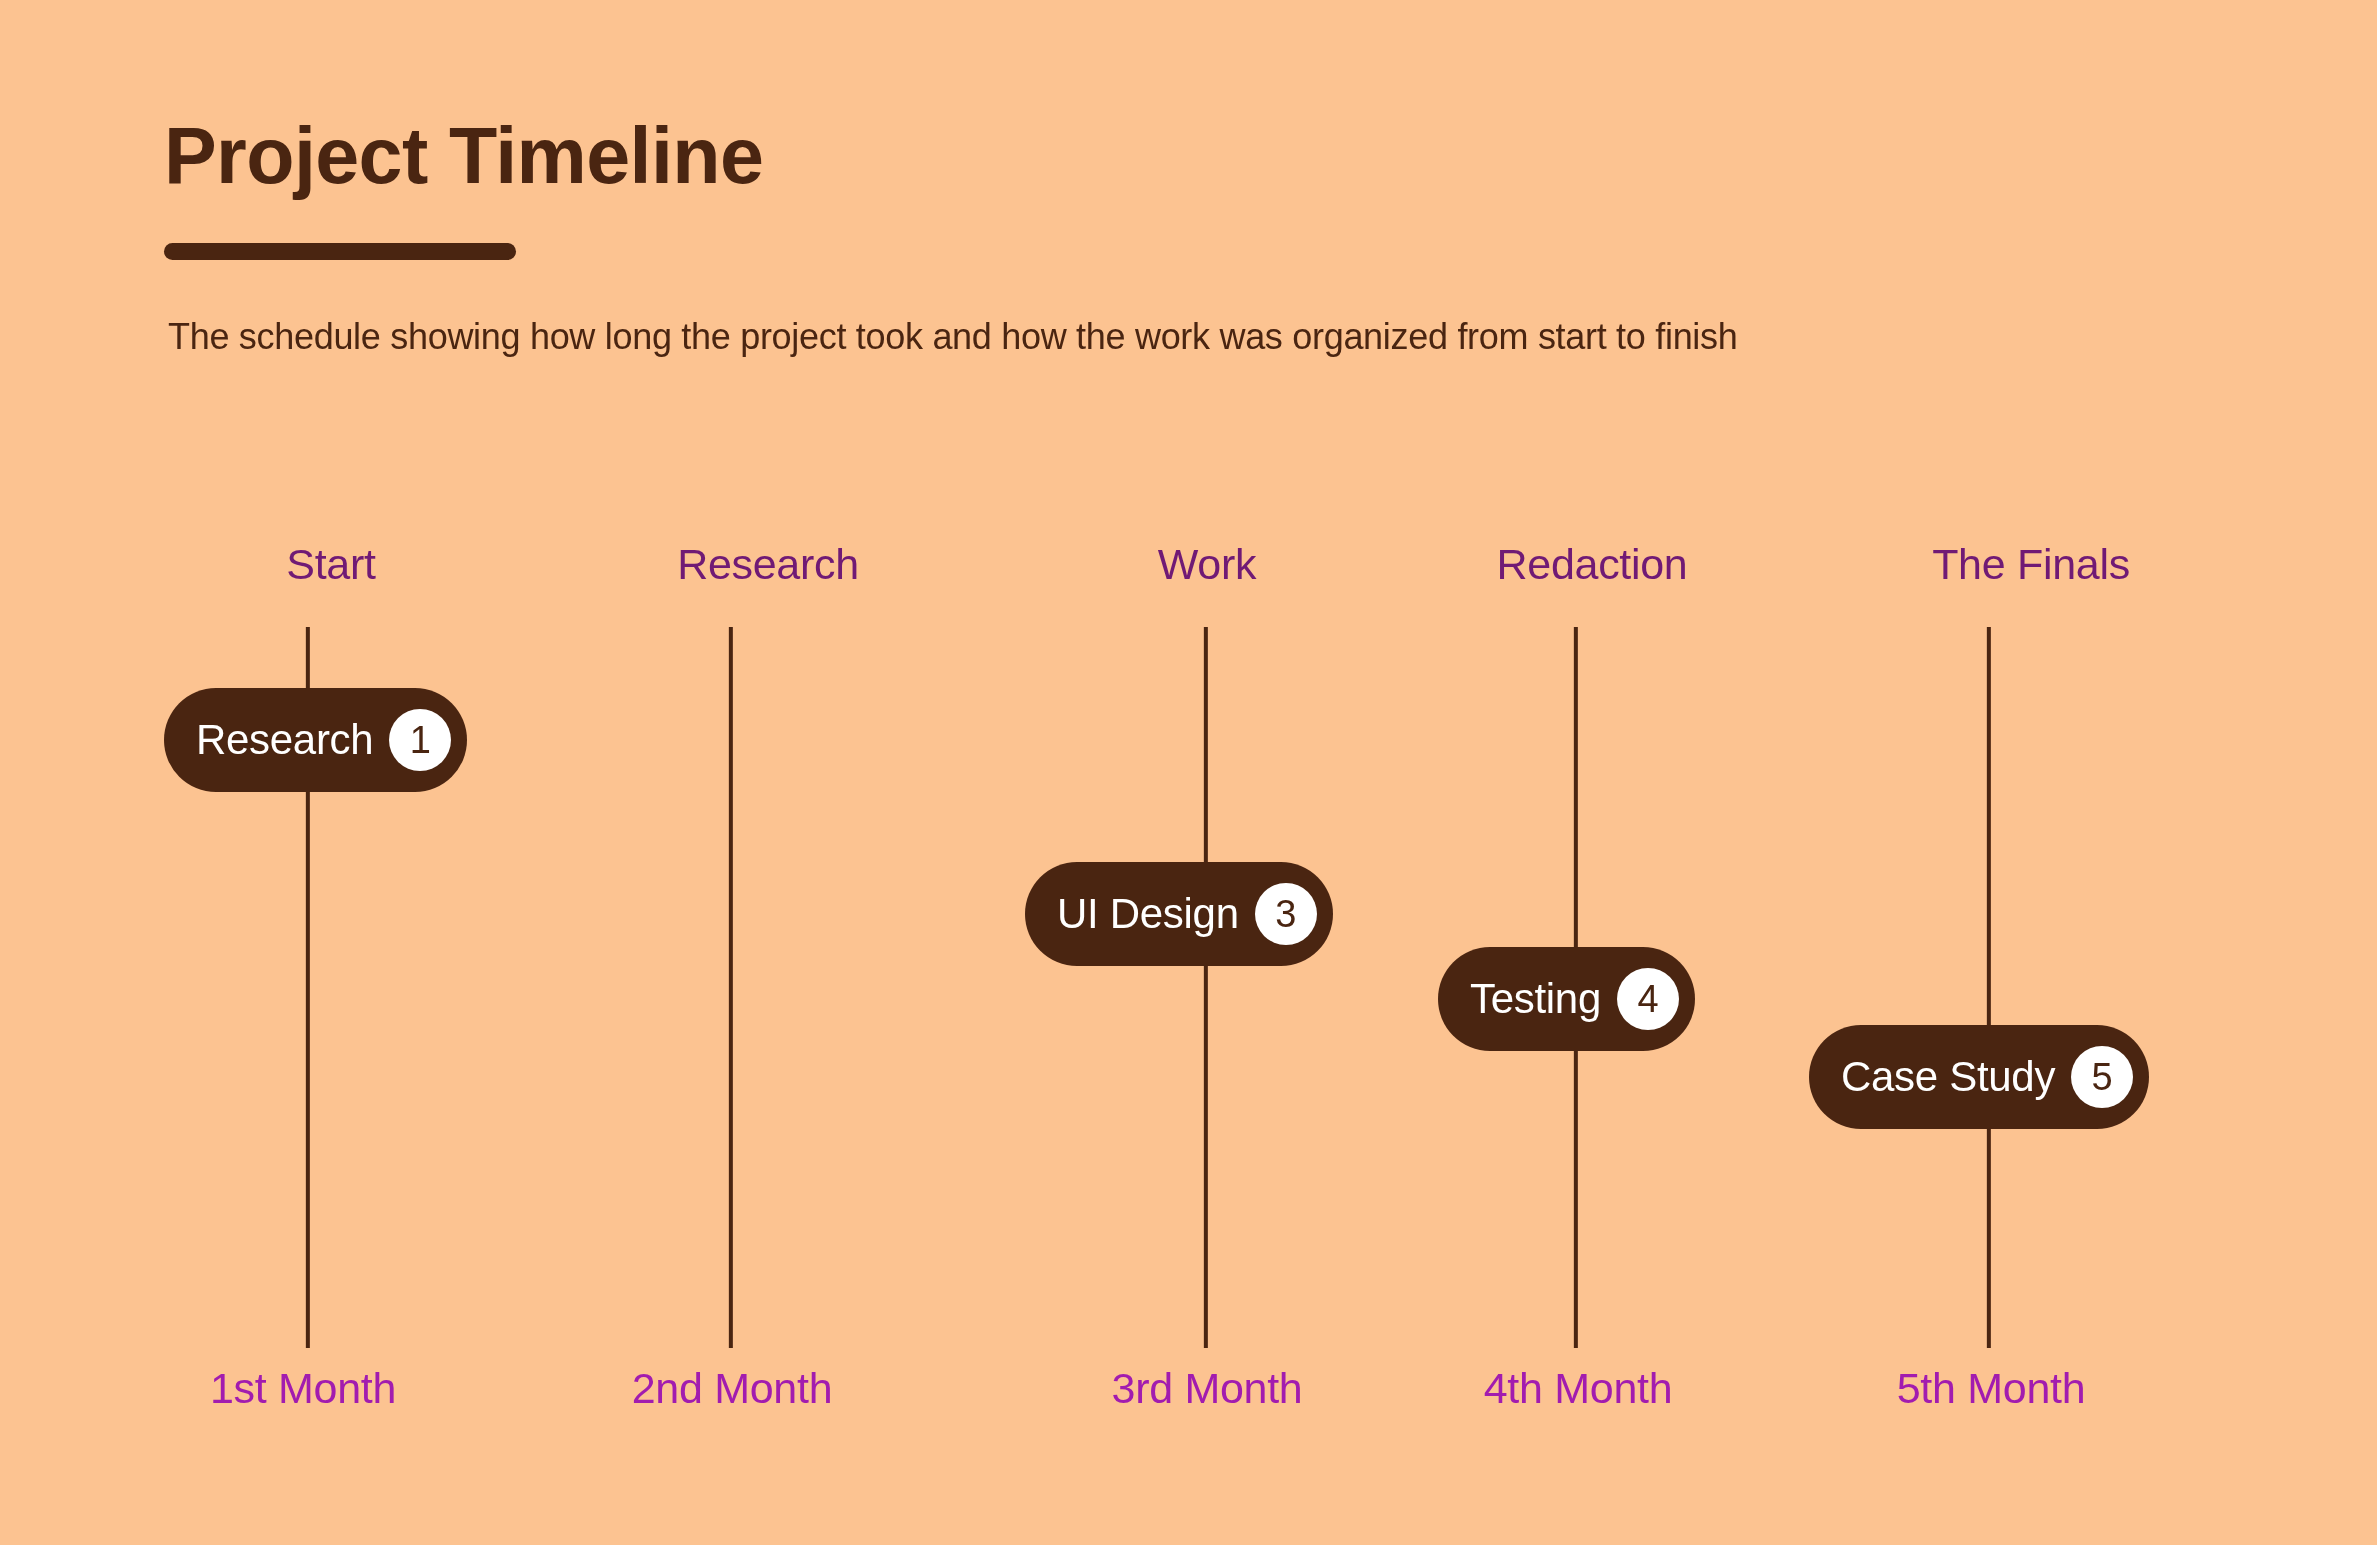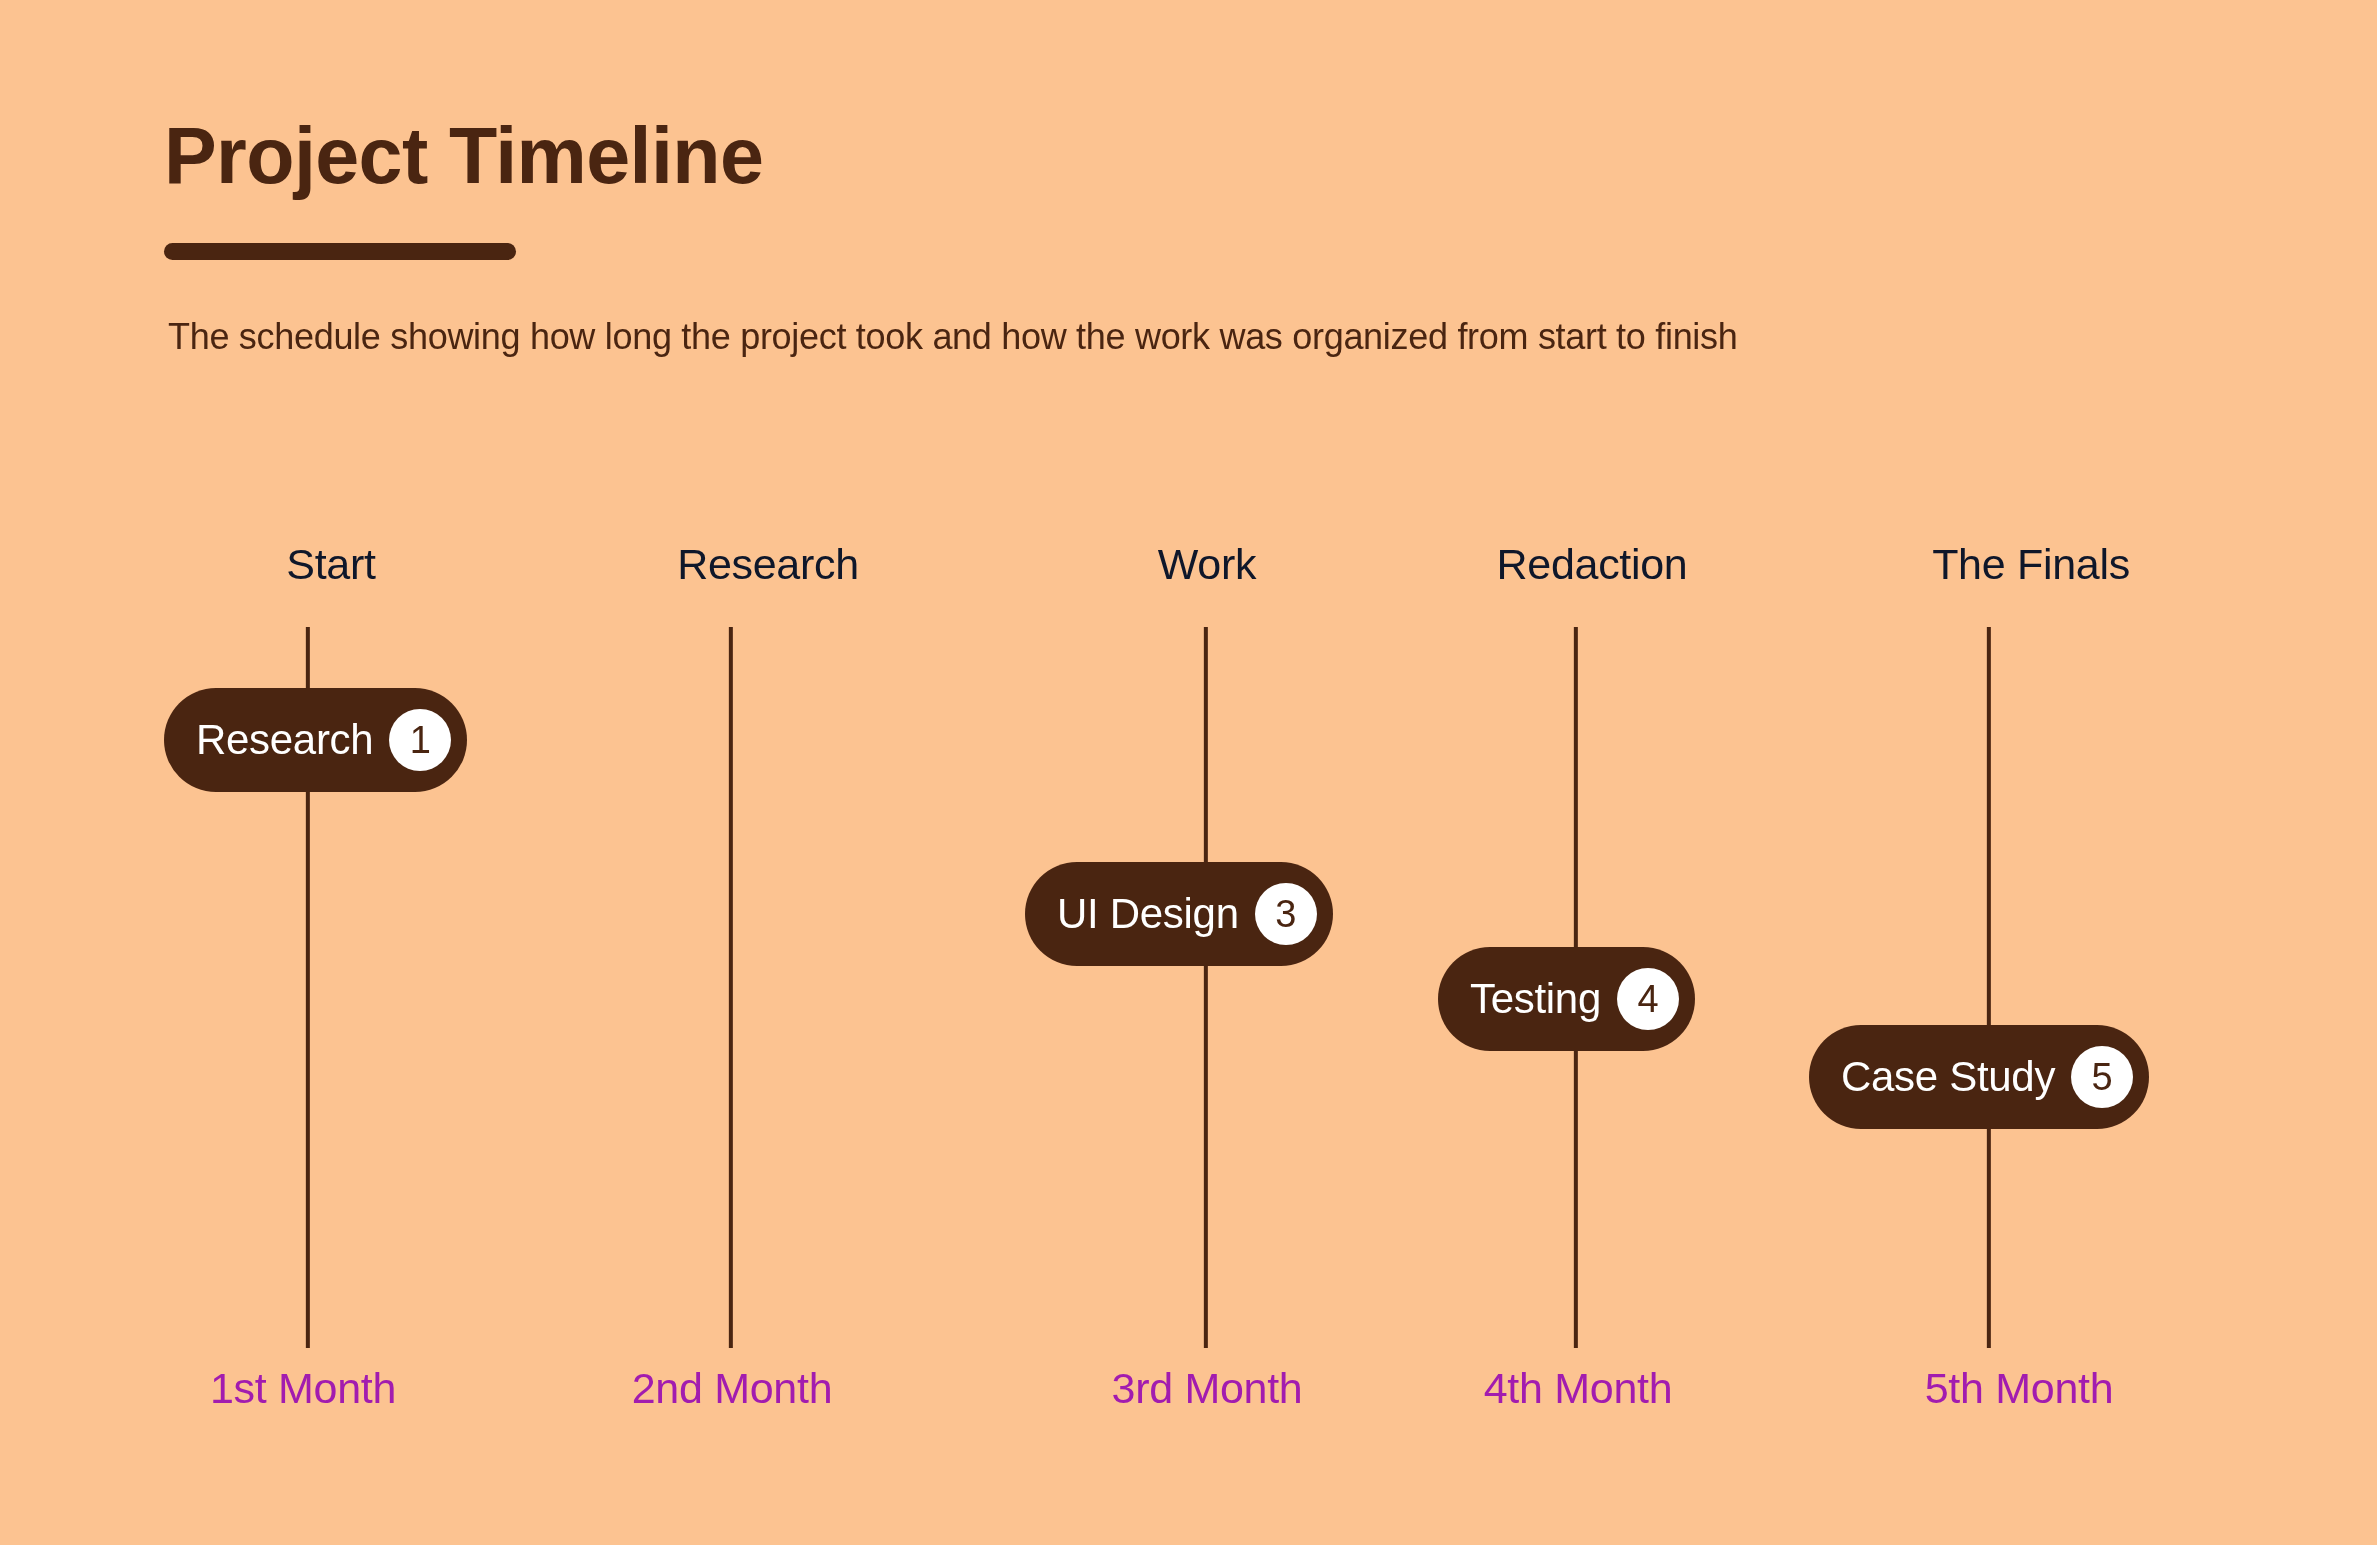--- a/index.html
+++ b/index.html
@@ -56,21 +56,21 @@
     line-height: 1.33;
     letter-spacing: -0.3px;
   }
 
   
   .stage-label {
     position: absolute;
     top: 540px;
     font-size: 43px;
     font-weight: 400;
-    color: #0f172a;
+    color: #701a75;
     white-space: nowrap;
     transform: translateX(-50%);
     letter-spacing: -0.3px;
   }
 
   .axis-line {
     position: absolute;
     top: 627px;
     width: 4.3px;
     height: 721px;
@@ -168,16 +168,16 @@
 
   <div class="pill" style="left:1809px; top:1025px;">
     <span class="pill-label">Case Study</span>
     <span class="pill-badge">5</span>
   </div>
 
   <div class="month-label" style="left:303px;">1st Month</div>
   <div class="month-label" style="left:732px;">2nd Month</div>
   <div class="month-label" style="left:1207px;">3rd Month</div>
   <div class="month-label" style="left:1578px;">4th Month</div>
-  <div class="month-label" style="left:1991px;margin-left:28px;">5th Month</div>
+  <div class="month-label" style="left:1991px;">5th Month</div>
 
 </div>
 
 
 </body></html>

